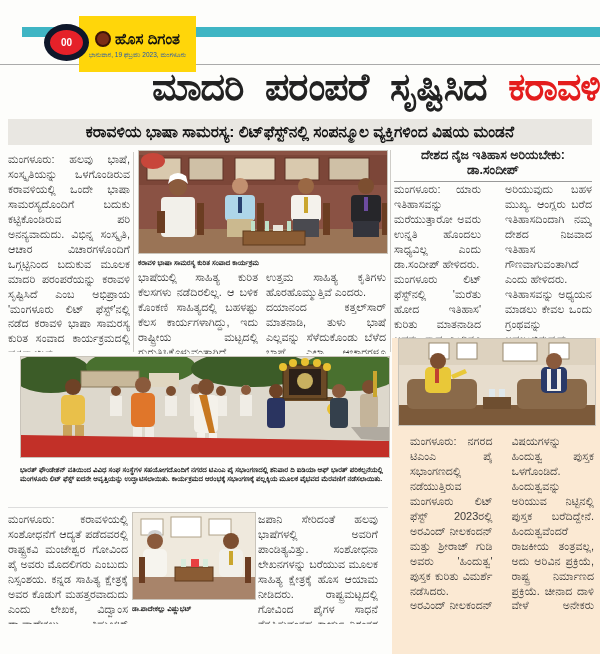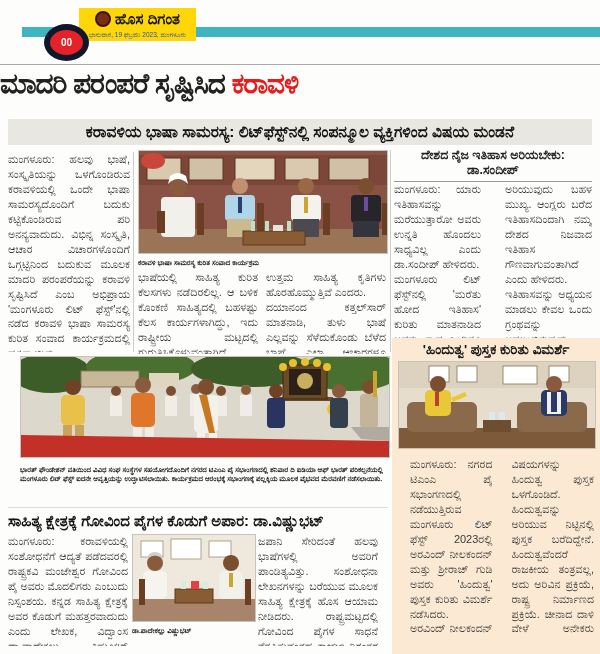--- a/index.html
+++ b/index.html
@@ -3,30 +3,30 @@
 <meta charset="utf-8">
 <style>
   html,body{margin:0;padding:0;background:#888;}
   .page{position:relative;width:600px;height:654px;background:#fdfdfb;overflow:hidden;
         font-family:"Liberation Sans",sans-serif;color:#222;}
   
   .teal-bar{position:absolute;left:22px;top:27px;width:578px;height:10px;background:#3fb5c4;}
   .page-badge{position:absolute;left:44px;top:24px;width:33px;height:25px;background:#e52129;
         border:6px solid #0f172a;border-radius:50%;color:#fff;font-weight:bold;font-size:10px;
         display:flex;align-items:center;justify-content:center;z-index:3;}
-  .logo-box{position:absolute;left:79px;top:8px;width:117px;height:33px;background:#ffd60a;z-index:2;
+  .logo-box{position:absolute;left:79px;top:16px;width:117px;height:56px;background:#ffd60a;z-index:2;
         display:flex;flex-direction:column;align-items:center;justify-content:center;}
   .logo-row{display:flex;align-items:center;gap:4px;}
   .logo-dot{width:12px;height:12px;border-radius:50%;background:#7c2d16;border:2px solid #3c1406;}
   .paper-name{font-size:15px;font-weight:bold;color:#111;white-space:nowrap;}
   .date-line{font-size:6.5px;color:#1c55b4;margin-top:3px;white-space:nowrap;}
   .head-rule{position:absolute;left:0;top:64px;width:600px;height:1px;background:#aaa;}
   
-  .main-headline{position:absolute;left:0;top:66px;width:600px;text-align:left;
-        font-size:28px;font-weight:bold;letter-spacing:-1px;line-height:1.25;}
+  .main-headline{position:absolute;left:0;top:66px;width:600px;text-align:right;
+        font-size:38px;font-weight:bold;letter-spacing:-1px;line-height:1.25;font-family:Liberation Mono, monospace;}
   .main-headline .red{color:#e41d1d;}
   .subhead-band{position:absolute;left:8px;top:119px;width:584px;height:26px;background:#e9e7e2;
         display:flex;align-items:center;justify-content:center;font-size:15.5px;font-weight:bold;color:#111;text-align:center;}
   
   .body-text{font-size:11px;line-height:1.36;text-align:justify;color:#3a3a3a;white-space:pre-line;}
   .caption{font-size:7px;font-weight:bold;color:#222;line-height:1.3;}
   .v-rule{position:absolute;width:1px;background:#cfcdc8;}
   
   .lead-col1{position:absolute;left:8px;top:152px;width:122px;height:200px;overflow:hidden;}
   .center-block{position:absolute;left:138px;top:150px;width:248px;}
@@ -208,21 +208,20 @@
       <rect x="352" y="14" width="4" height="26" fill="#caa62e"></rect>
 
       <path d="M0 78 L368 84 L368 100 L0 100 Z" fill="#c23028"></path>
       <path d="M330 70 L368 70 L368 84 L340 82 Z" fill="#b0aaa0"></path>
     </svg>
     <div class="caption">ಭಾರತ್ ಫೌಂಡೇಶನ್ ವತಿಯಿಂದ ವಿವಿಧ ಸಂಘ ಸಂಸ್ಥೆಗಳ ಸಹಯೋಗದೊಂದಿಗೆ ನಗರದ ಟಿಎಂಎ ಪೈ ಸಭಾಂಗಣದಲ್ಲಿ ಶನಿವಾರ ದಿ ಐಡಿಯಾ ಆಫ್ ಭಾರತ್ ಪರಿಕಲ್ಪನೆಯಲ್ಲಿ ಮಂಗಳೂರು ಲಿಟ್ ಫೆಸ್ಟ್ ಐದನೇ ಆವೃತ್ತಿಯನ್ನು ಉದ್ಘಾಟಿಸಲಾಯಿತು. ಕಾರ್ಯಕ್ರಮದ ಆರಂಭಕ್ಕೆ ಸಭಾಂಗಣಕ್ಕೆ ಪಲ್ಲಕ್ಕಿಯ ಮೂಲಕ ವೈಭವದ ಮೆರವಣಿಗೆ ನಡೆಸಲಾಯಿತು.</div>
   </div>
   <div class="bottom-rule"></div>
 
   <div class="hindutva">
-    <h3>'ಹಿಂದುತ್ವ' ಪುಸ್ತಕ ಕುರಿತು ವಿಮರ್ಶೆ</h3>
     <div class="photo-wrap">
       <svg class="photo-frame" width="196" height="86" viewBox="0 0 196 86">
         <rect width="196" height="86" fill="#e7ddcd"></rect>
         <rect x="0" y="0" width="196" height="26" fill="#ddd2bf"></rect>
         <rect x="30" y="4" width="20" height="16" fill="#fff" stroke="#9a8a70"></rect>
         <rect x="58" y="4" width="20" height="16" fill="#fff" stroke="#9a8a70"></rect>
         <rect x="104" y="4" width="34" height="18" fill="#fff" stroke="#9a8a70"></rect>
         <rect x="150" y="4" width="20" height="16" fill="#fff" stroke="#9a8a70"></rect>
         <rect x="0" y="66" width="196" height="20" fill="#7c5a3a"></rect>
 
@@ -246,21 +245,20 @@
     <div class="hindutva-cols">
       <div class="c body-text">ಮಂಗಳೂರು: ನಗರದ ಟಿಎಂಎ ಪೈ ಸಭಾಂಗಣದಲ್ಲಿ ನಡೆಯುತ್ತಿರುವ ಮಂಗಳೂರು ಲಿಟ್ ಫೆಸ್ಟ್ 2023ರಲ್ಲಿ ಅರವಿಂದ್ ನೀಲಕಂದನ್ ಮತ್ತು ಶ್ರೀರಾಜ್ ಗುಡಿ ಅವರು 'ಹಿಂದುತ್ವ' ಪುಸ್ತಕ ಕುರಿತು ವಿಮರ್ಶೆ ನಡೆಸಿದರು.
 ಅರವಿಂದ್ ನೀಲಕಂದನ್ ಮಾತನಾಡಿ, ರಾಮಜನ್ಮಭೂಮಿ ಹೋರಾಟದ ಬಗ್ಗೆ ಮಾಧ್ಯಮ ನೀಡಿದ ಚಿತ್ರಣ ಮತ್ತು ಸತ್ಯ ಬೇರೆ ಬೇರೆಯಾಗಿವೆ. ಇನ್ನು ಮುಂದಿನ ಪೀಳಿಗೆ ದೇಶ ಅರ್ಥೈಸಿಕೊಳ್ಳಲು ಪೂರಕವಾದ ಹಲವು ಅಂಶಗಳನ್ನು ಒಳಗೊಂಡ ಸುಮಾರು ಒಂದು ಲಕ್ಷ ಶಬ್ದಗಳ ಕೃತಿ ಇದು. ಅದರ ತಮ್ಮದೇ ನೆಲೆಗಟ್ಟಿನಲ್ಲಿ ಓದುಗರಿಗೆ ಧ್ವನಿ ಮೂಡಿಸುತ್ತದೆ ಎಂದು ವಿವರಿಸಿದರು.
 ಸ್ವಾಮಿ ವಿವೇಕಾನಂದ, ಗಾಂಧೀಜಿ, ನೆಹರೂ ಮತ್ತು ಸರ್ದಾರ್ ಮೋದಿ ಅವರ ಬಗೆಗಿನ ಚಿಂತನೆಗಳೂ ಕೃತಿಯಲ್ಲಿವೆ ಎಂದರು.</div>
       <div class="c body-text">ವಿಷಯಗಳನ್ನು ಹಿಂದುತ್ವ ಪುಸ್ತಕ ಒಳಗೊಂಡಿದೆ. ಹಿಂದುತ್ವವನ್ನು ಅರಿಯುವ ನಿಟ್ಟಿನಲ್ಲಿ ಪುಸ್ತಕ ಬರೆದಿದ್ದೇನೆ. ಹಿಂದುತ್ವವೆಂದರೆ ರಾಜಕೀಯ ತಂತ್ರವಲ್ಲ, ಅದು ಅರಿವಿನ ಪ್ರಕ್ರಿಯೆ, ರಾಷ್ಟ್ರ ನಿರ್ಮಾಣದ ಪ್ರಕ್ರಿಯೆ. ಚೀನಾದ ದಾಳಿ ವೇಳೆ ಅನೇಕರು ನೆಹರೂರನ್ನು ವಿರೋಧಿಸಿದರು. ಆದರೆ ಗೋಳ್ವಾಲ್ಕರ್ ಅವರು ಹೊರಗಿನ ಶತ್ರು ದಾಳಿ ಮಾಡಿದಾಗ ದೇಶ ಒಗ್ಗಟ್ಟಾಗಿರುವುದನ್ನು ಪ್ರತಿಪಾದಿಸಿದರು. ಇದು ಹಿಂದುತ್ವ, ಹಿಂದೂಯಿಸಂ ನಡುವಿನ ವ್ಯತ್ಯಾಸ ಎಂದರು.
 ಭಾರತೀಯರ ಮುಕ್ತಿ ಪುರಾತನಗಳಿಂದುವಾಗಿದೆ ಎಂದು ಮಾಲಿಕ ಭೂಷಣ ಹೇಳಿದರು. ಭಾರತದ ಆರ್ಷೇಯತೆ ಮತ್ತು ಸಮೃದ್ಧಿಯ ಬಗ್ಗೆ ಈ ವಿಮರ್ಶೆ ಬೆಳಕು ಚೆಲ್ಲಿತು ಎಂದರು.</div>
     </div>
   </div>
 
   <div class="pai">
-    <h3>ಸಾಹಿತ್ಯ ಕ್ಷೇತ್ರಕ್ಕೆ ಗೋವಿಂದ ಪೈಗಳ ಕೊಡುಗೆ ಅಪಾರ: ಡಾ.ವಿಷ್ಣುಭಟ್</h3>
     <div class="pai-row">
       <div class="c body-text">ಮಂಗಳೂರು: ಕರಾವಳಿಯಲ್ಲಿ ಸಂಶೋಧನೆಗೆ ಆದ್ಯತೆ ಪಡೆದವರಲ್ಲಿ ರಾಷ್ಟ್ರಕವಿ ಮಂಜೇಶ್ವರ ಗೋವಿಂದ ಪೈ ಅವರು ಮೊದಲಿಗರು ಎಂಬುದು ನಿಸ್ಸಂಶಯ. ಕನ್ನಡ ಸಾಹಿತ್ಯ ಕ್ಷೇತ್ರಕ್ಕೆ ಅವರ ಕೊಡುಗೆ ಮಹತ್ತರವಾದುದು ಎಂದು ಲೇಖಕ, ವಿದ್ವಾಂಸ ಡಾ.ಪಾದೇಕಲ್ಲು ವಿಷ್ಣುಭಟ್ ಹೇಳಿದರು.
 ಮಂಗಳೂರು ಲಿಟ್ ಫೆಸ್ಟ್‌ನಲ್ಲಿ 'ರಾಷ್ಟ್ರಕವಿ ಗೋವಿಂದ ಪೈ-ಒಂದು ಸ್ಮರಣೆ' ವಿಷಯವಾಗಿ ಮಾತನಾಡಿದ ಅವರು, ಕರಾವಳಿ ಮಾತ್ರವಲ್ಲದೆ ರಾಜ್ಯಕ್ಕೆ ಗೋವಿಂದ ಪೈ ಅವರು ನೀಡಿದ ಕೊಡುಗೆಗಳ ಕುರಿತಂತೆ ಬೆಳಕು ಚೆಲ್ಲಿದರು.
 ಭಾರತೀಯ ಭಾಷೆಗಳಲ್ಲದೆ ಗ್ರೀಕ್, ಲ್ಯಾಟಿನ್,</div>
       <div class="pai-photo">
         <svg class="photo-frame" width="122" height="86" viewBox="0 0 122 86">
           <rect width="122" height="86" fill="#efe9dd"></rect>
           <rect x="8" y="6" width="22" height="16" fill="#fff" stroke="#b0a288"></rect>
           <rect x="38" y="4" width="30" height="20" fill="#fff" stroke="#b0a288"></rect>
           <rect x="76" y="6" width="22" height="16" fill="#fff" stroke="#b0a288"></rect>

